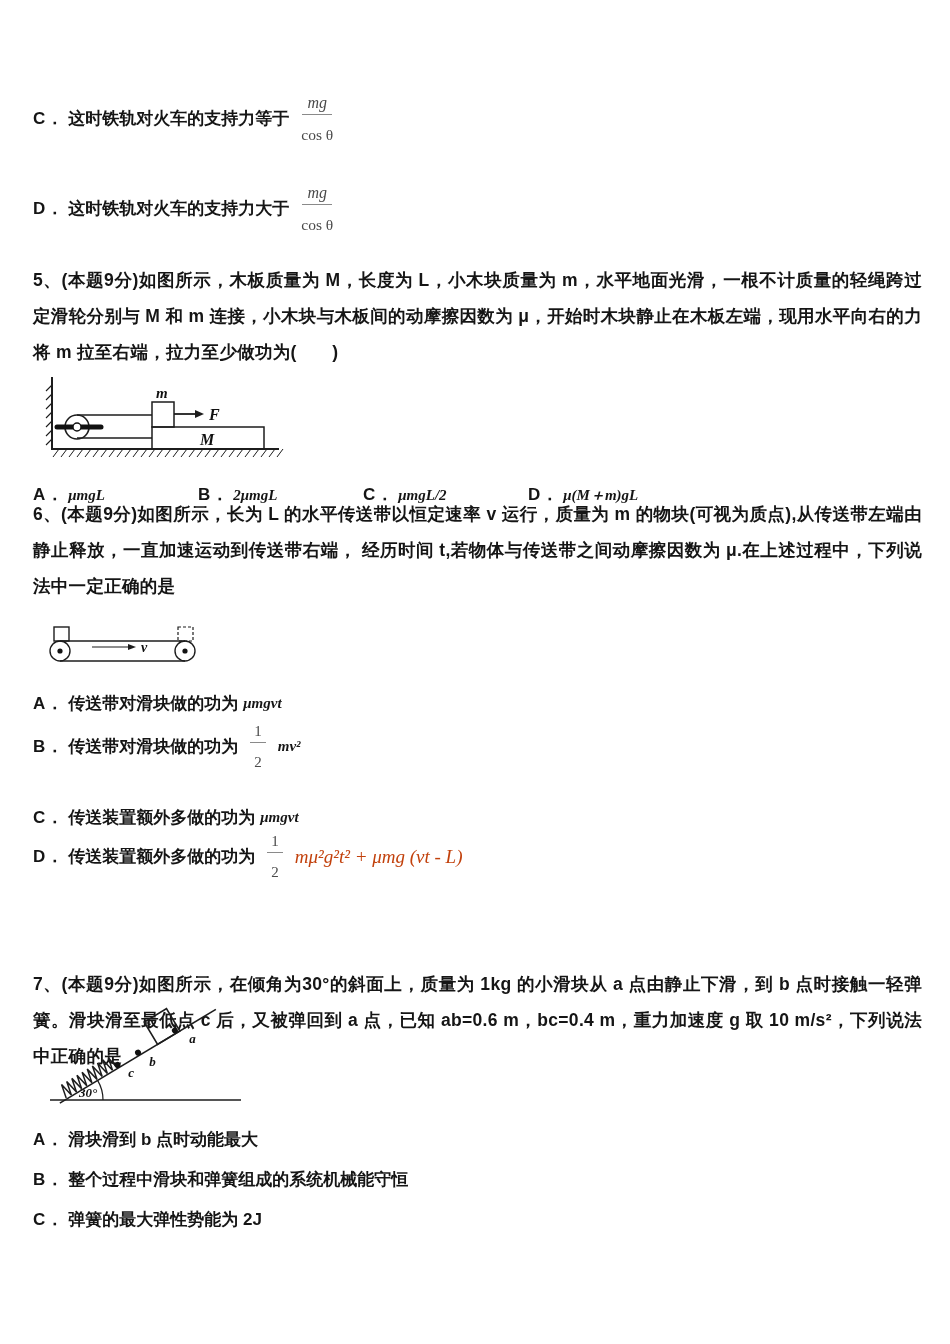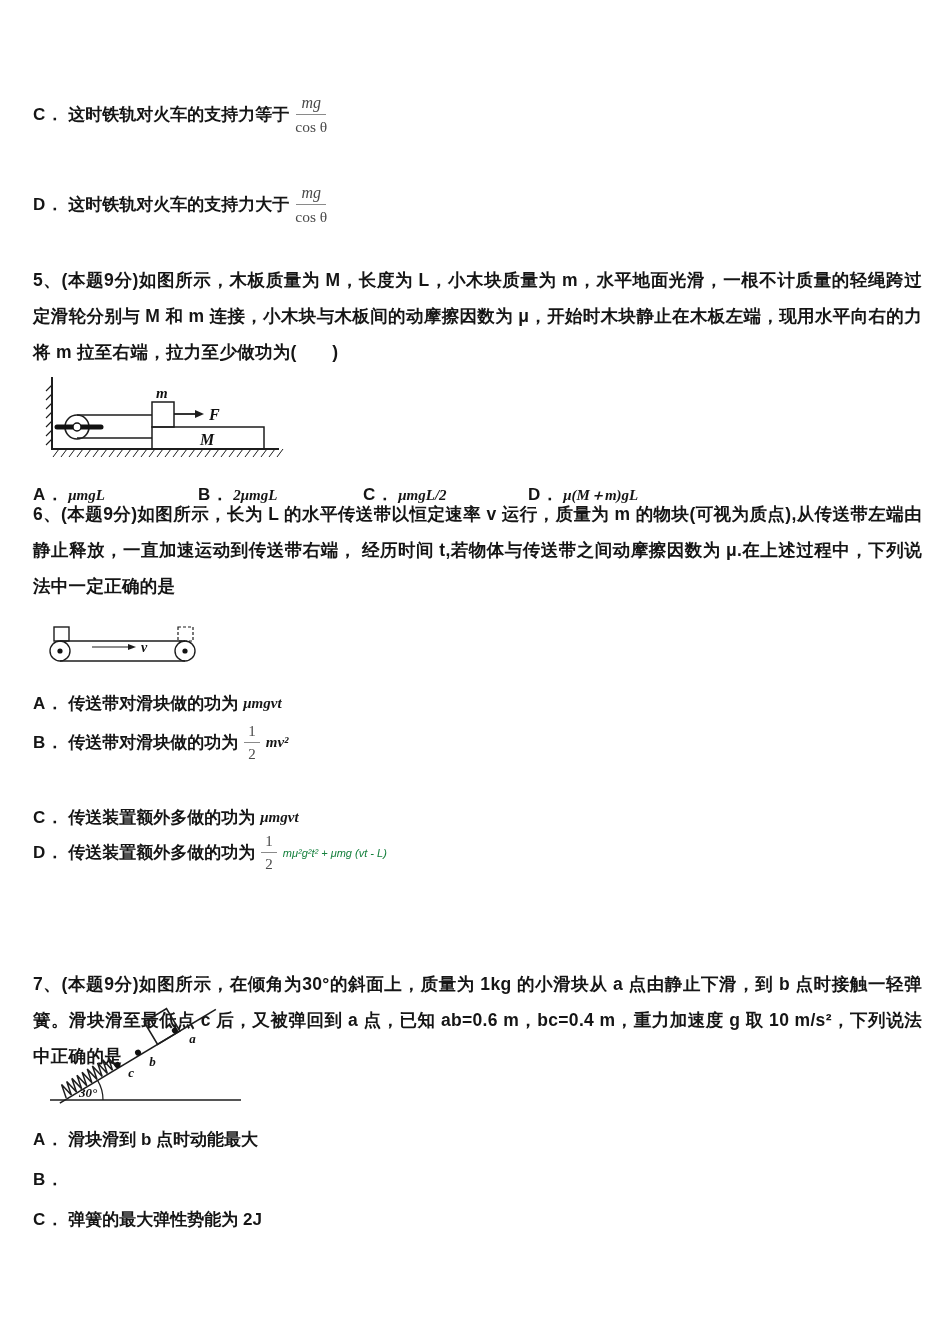--- a/index.html
+++ b/index.html
@@ -27,35 +27,36 @@
     white-space:nowrap;
   }
   .lbl { font-weight:700; margin-right:4px; letter-spacing:1px; }
   .math {
     font-family:"Liberation Serif","DejaVu Serif",serif;
     font-style:italic;
     font-weight:700;
     font-size:15px;
   }
   .math-light {
-    font-family:Liberation Sans, sans-serif;
+    font-family:Liberation Serif, serif;
     font-style:italic;
     font-weight:400;
-    color:#15803d;
-    font-size:11px;
+    color:#c2410c;
+    font-size:19px;
   }
   .frac {
     display:inline-flex;
     flex-direction:column;
     align-items:center;
-    margin:0 6px;
+    margin:0 12px;
     font-family:"Liberation Serif","DejaVu Serif",serif;
     font-weight:400;
     color:#4a4a4a;
     line-height:1.25;
+    gap:8px;
   }
   .frac .fnum { padding:0 5px 1px; border-bottom:1.5px solid #8a8a8a; font-style:italic; font-size:16px; }
   .frac .fden { padding-top:2px; font-size:15.5px; }
   .frac.small .fnum { font-style:normal; font-size:15px; padding:0 4px 1px; }
   .frac.small .fden { font-size:15px; }
   .q5opts { display:flex; }
   .q5opts .optcell { width:165px; display:flex; align-items:baseline; }
   svg text { font-family:"Liberation Serif","DejaVu Serif",serif; }
   .figline { stroke:#1d1d1d; fill:none; }
 </style>
@@ -244,17 +245,18 @@
     </g>
   </svg>
 </div>
 
 <div class="abs optrow" style="top:1128px">
   <span class="lbl">A．</span>
   <span>滑块滑到 b 点时动能最大</span>
 </div>
 <div class="abs optrow" style="top:1168px">
   <span class="lbl">B．</span>
+  <span>整个过程中滑块和弹簧组成的系统机械能守恒</span>
 </div>
 <div class="abs optrow" style="top:1208px">
   <span class="lbl">C．</span>
   <span>弹簧的最大弹性势能为 2J</span>
 </div>
 
 </body></html>

